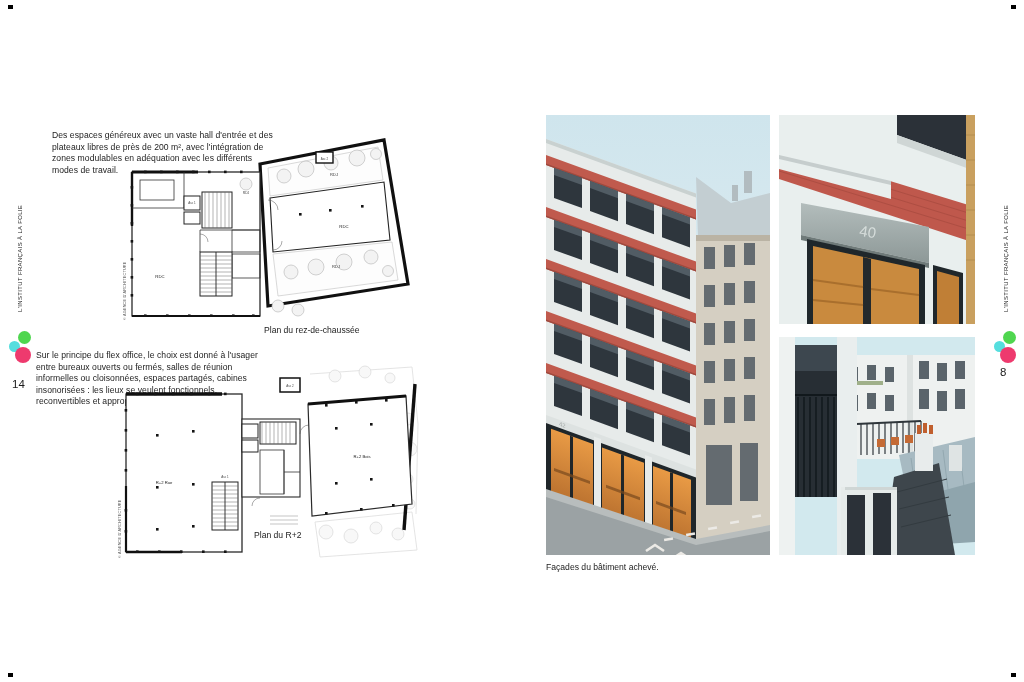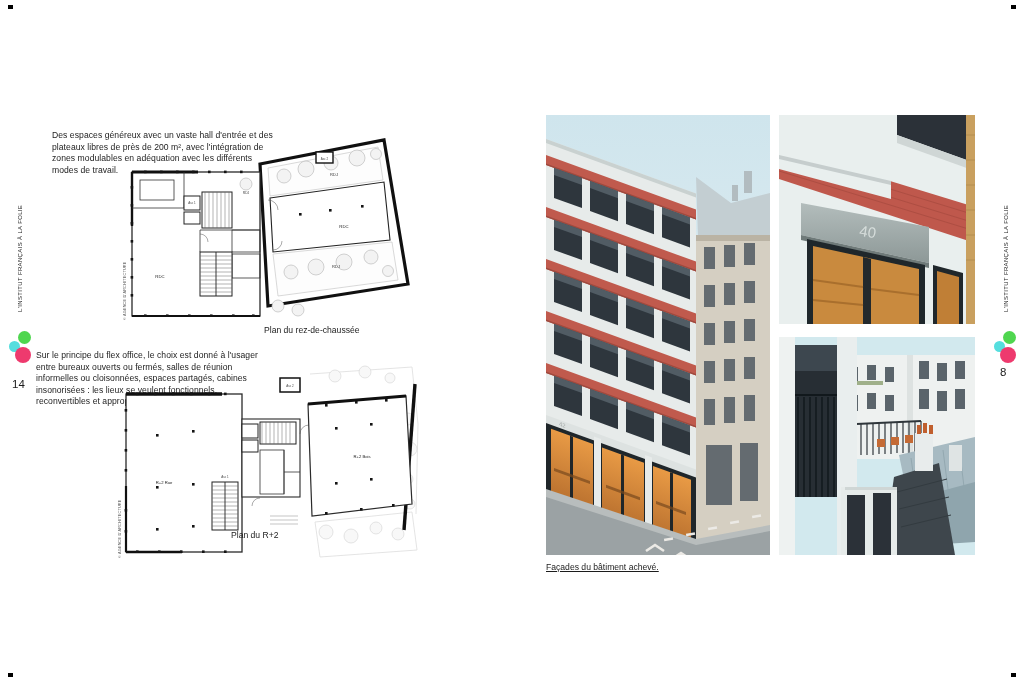--- a/index.html
+++ b/index.html
@@ -296,21 +296,21 @@
           <use href="#colsq" x="205" y="40"></use>
             <use href="#colsq" x="235" y="37"></use>
             <use href="#colsq" x="265" y="35"></use>
           <use href="#colsq" x="205" y="148"></use>
             <use href="#colsq" x="240" y="144"></use>
             <use href="#colsq" x="272" y="140"></use>
           <text x="242" y="94" font-size="4.2" fill="#222" text-anchor="middle">R+2 Bois</text>
         </g>
       </svg>
     </figure>
-    <div class="abs caption" style="left:231px;top:530px;">Plan du R+2</div>
+    <div class="abs caption" style="left:242px;top:530px;padding-left:12px;">Plan du R+2</div>
     <div class="abs vcredit" style="left:118px;top:558px;">© AGENCE D'ARCHITECTURE</div>
   </section>
 
   <section class="abs" style="left:512px;top:0;width:512px;height:682px;">
 
     <figure class="abs" style="left:34px;top:115px;width:224px;height:440px;">
       <svg viewBox="0 0 224 440" width="224" height="440">
         <defs>
           <linearGradient id="skyG" x1="0" y1="0" x2="0" y2="1">
             <stop offset="0" stop-color="#cfe5ed"></stop>
@@ -638,21 +638,21 @@
           <line x1="16" y1="58" x2="58" y2="58" stroke="#11181c" stroke-width="2"></line>
           <rect x="58" y="0" width="20" height="218" fill="#e9eeee"></rect>
           <rect x="62" y="150" width="56" height="68" fill="#e6ebea"></rect>
           <rect x="68" y="158" width="18" height="60" fill="#2b3138"></rect>
           <rect x="94" y="156" width="18" height="62" fill="#2b3138"></rect>
           <rect x="66" y="150" width="52" height="3" fill="#cfd6d5"></rect>
         </g>
       </svg>
     </figure>
 
-    <div class="abs caption" style="left:34px;top:562px;text-decoration:underline;">Façades du bâtiment achevé.</div>
+    <div class="abs caption" style="left:34px;top:562px;">Façades du bâtiment achevé.</div>
 
     <div class="abs vlabel" style="left:491px;top:312px;">L'INSTITUT FRANÇAIS À LA FOLIE</div>
     <div class="abs dots" style="left:482px;top:331px;">
       <span class="dot dot-green"></span>
       <span class="dot dot-cyan"></span>
       <span class="dot dot-pink"></span>
     </div>
     <div class="abs pagenum" style="left:488px;top:366px;">8</div>
   </section>
 

